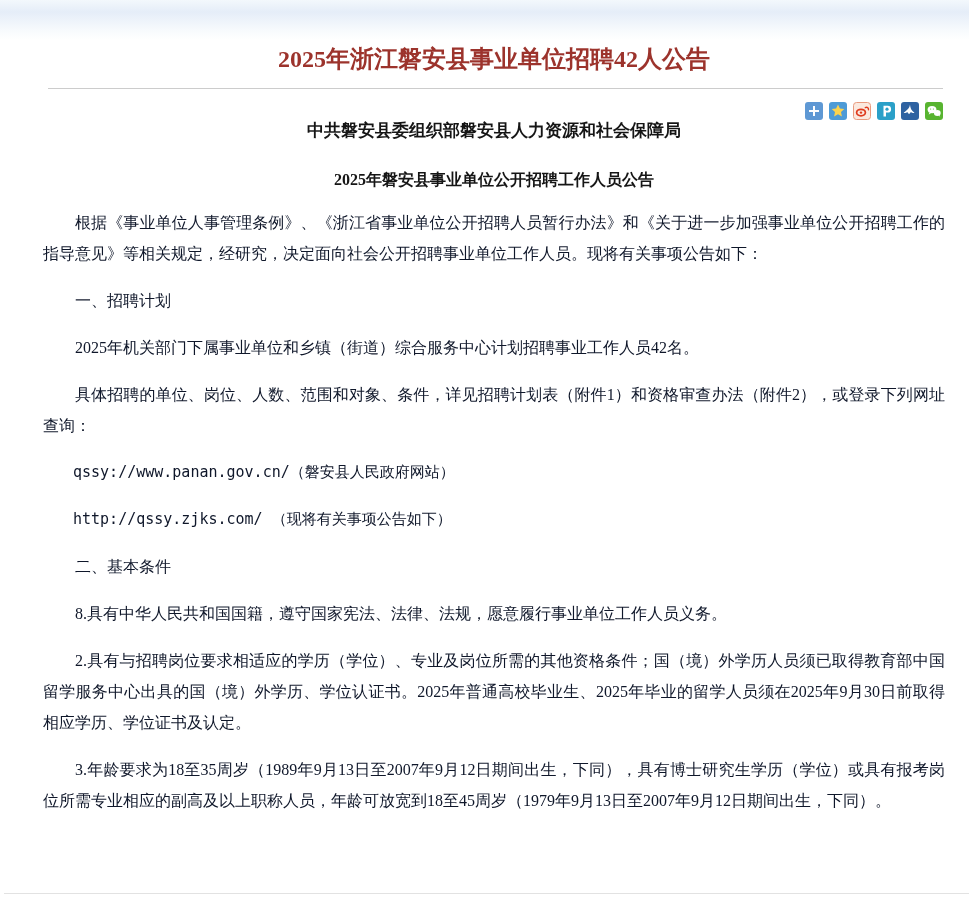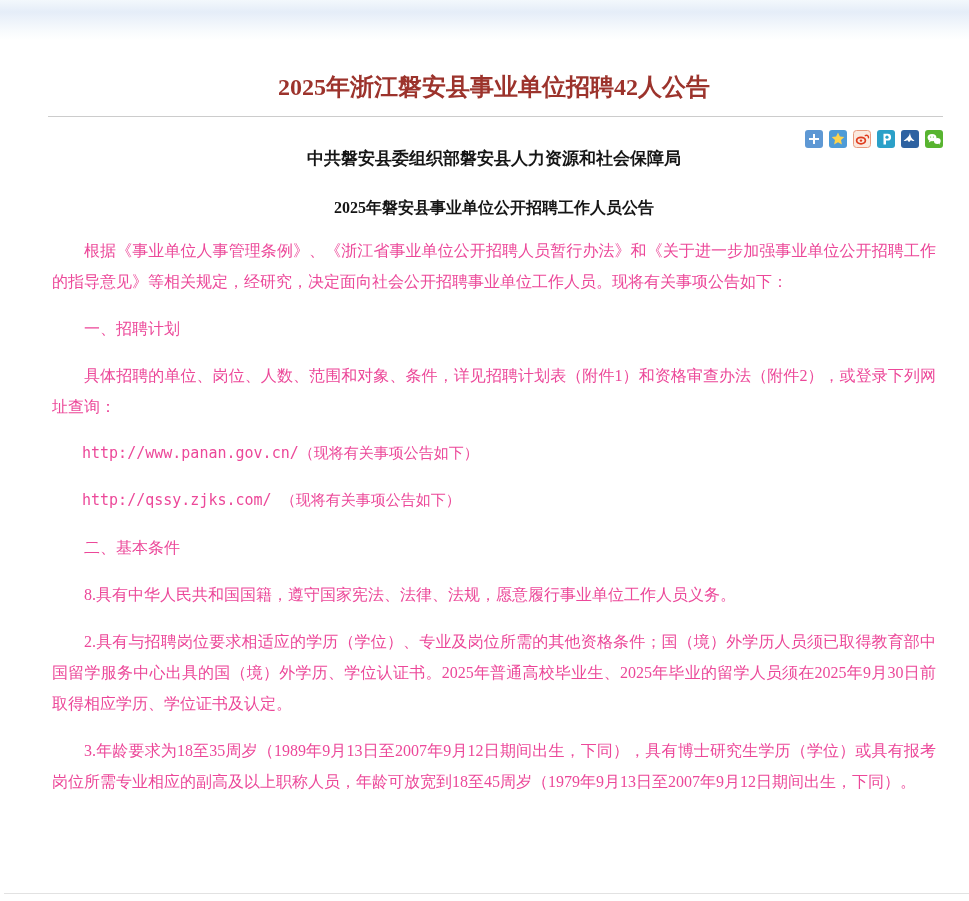--- a/index.html
+++ b/index.html
@@ -17,21 +17,21 @@
   .top-bar {
     height: 40px;
     width: 100%;
     background: linear-gradient(180deg, #f3f8fc 0%, #e5edf8 30%, #f7fafd 75%, #ffffff 100%);
   }
   .page {
     margin-left: 43px;
     width: 902px;
   }
   .article-title {
-    margin: 32px 0 0 0;
+    margin: 4px 0 0 0;
     text-align: center;
     font-size: 24px;
     line-height: 30px;
     font-weight: bold;
     color: #9c332c;
   }
   .meta-line {
     margin-top: 21px;
     text-align: center;
     font-size: 13px;
@@ -71,23 +71,23 @@
     text-align: center;
     font-size: 16px;
     line-height: 22px;
     font-weight: bold;
     color: #151515;
   }
   .article-body { margin-top: 2px; }
   .article-body p {
     font-size: 16px;
     line-height: 31px;
-    margin: 16px 9px;
+    margin: 16px 0;
     text-indent: 2em;
-    color: #ec4899;
+    color: #0f172a;
     text-align: justify;
   }
   .article-body p.url {
     font-family: "DejaVu Sans Mono", "Liberation Mono", monospace;
     font-size: 15px;
   }
   .bottom-border {
     position: absolute;
     left: 4px;
     right: 0;
@@ -154,22 +154,23 @@
         </svg>
     </span>
   </div>
 
   <div class="org-heading">中共磐安县委组织部磐安县人力资源和社会保障局</div>
   <div class="subtitle-heading">2025年磐安县事业单位公开招聘工作人员公告</div>
 
   <div class="article-body">
     <p>根据《事业单位人事管理条例》、《浙江省事业单位公开招聘人员暂行办法》和《关于进一步加强事业单位公开招聘工作的指导意见》等相关规定，经研究，决定面向社会公开招聘事业单位工作人员。现将有关事项公告如下：</p>
     <p>一、招聘计划</p>
+    <p>2025年机关部门下属事业单位和乡镇（街道）综合服务中心计划招聘事业工作人员42名。</p>
     <p>具体招聘的单位、岗位、人数、范围和对象、条件，详见招聘计划表（附件1）和资格审查办法（附件2），或登录下列网址查询：</p>
-    <p class="url">http://www.panan.gov.cn/（现将有关事项公告如下）</p>
+    <p class="url">qssy://www.panan.gov.cn/（磐安县人民政府网站）</p>
     <p class="url">http://qssy.zjks.com/ （现将有关事项公告如下）</p>
     <p>二、基本条件</p>
     <p>8.具有中华人民共和国国籍，遵守国家宪法、法律、法规，愿意履行事业单位工作人员义务。</p>
     <p>2.具有与招聘岗位要求相适应的学历（学位）、专业及岗位所需的其他资格条件；国（境）外学历人员须已取得教育部中国留学服务中心出具的国（境）外学历、学位认证书。2025年普通高校毕业生、2025年毕业的留学人员须在2025年9月30日前取得相应学历、学位证书及认定。</p>
     <p>3.年龄要求为18至35周岁（1989年9月13日至2007年9月12日期间出生，下同），具有博士研究生学历（学位）或具有报考岗位所需专业相应的副高及以上职称人员，年龄可放宽到18至45周岁（1979年9月13日至2007年9月12日期间出生，下同）。</p>
 
   </div>
 
 </div>
 

